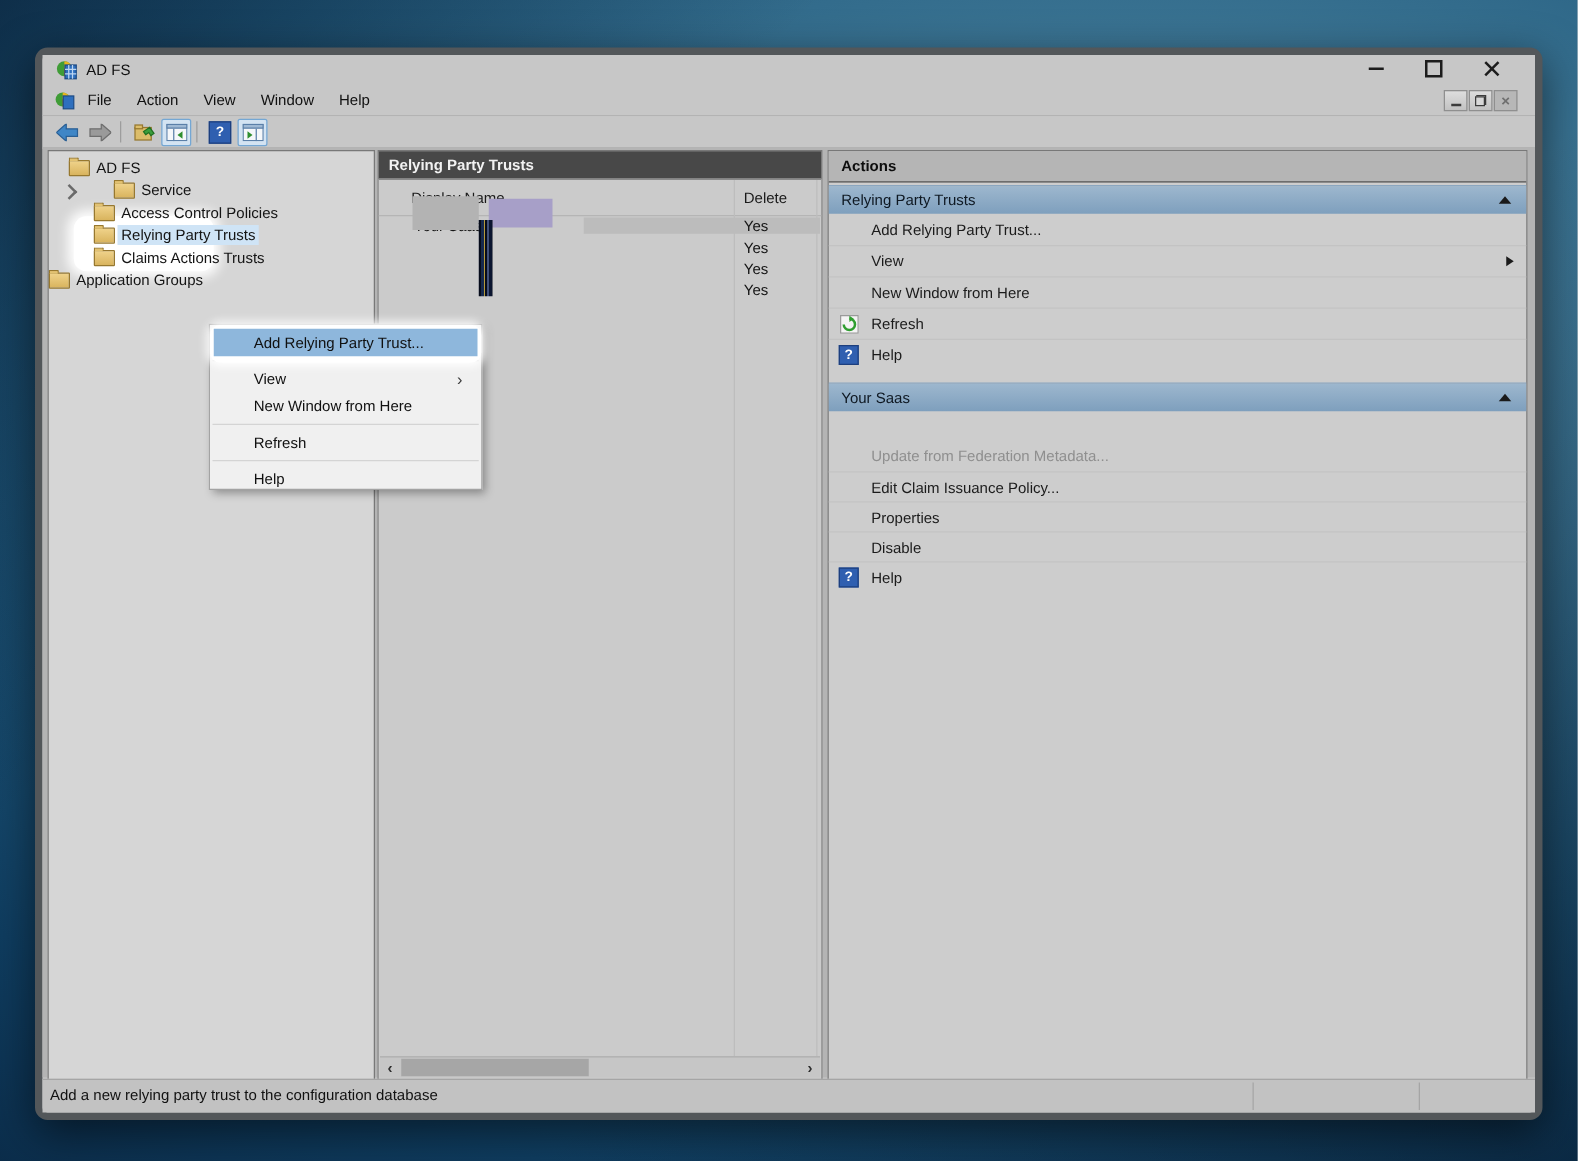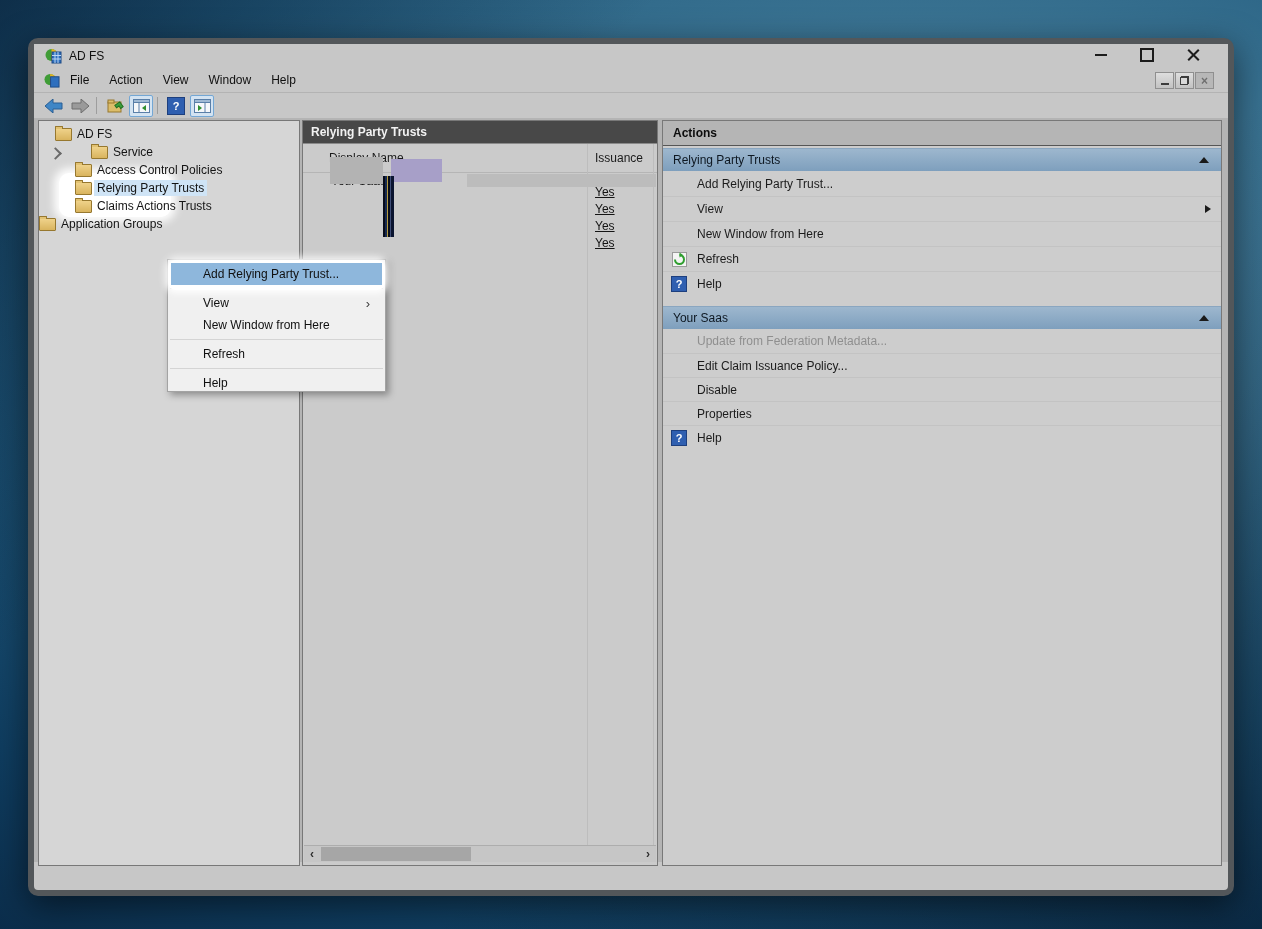--- a/index.html
+++ b/index.html
@@ -60,38 +60,38 @@
   .tlabel{margin-left:5px;white-space:nowrap;}
   .tsel{background:#cfe4f6;padding:1px 3px;margin-left:2px;}
   .tree-glow{position:absolute;left:20px;top:52px;width:112px;height:44px;background:#fff;border-radius:10px;box-shadow:0 0 9px 5px rgba(255,255,255,.95);}
   
   .list-title{height:22px;background:#484848;color:#f2f2f2;font-weight:bold;display:flex;align-items:center;padding-left:8px;}
   .list-body{position:absolute;left:0;right:0;top:22px;bottom:2px;border-top:1px solid #8a8a8a;background:#cbcbcb;}
   .col-header{position:absolute;left:0;top:0;right:0;height:28px;border-bottom:1px solid #b5b5b5;}
   .col-h-label{position:absolute;top:7px;color:#1a1a1a;}
   .colline{position:absolute;top:0;width:1px;background:#bdbdbd;}
   .lrow{position:absolute;left:0;right:0;height:17px;}
-  .lrow .en{position:absolute;left:292px;top:13px;text-decoration:underline;}
+  .lrow .en{position:absolute;left:292px;top:2px;}
   .selbar{position:absolute;left:164px;width:189px;top:2px;height:13px;background:#bcbcbc;}
   .redact-gray{position:absolute;left:27px;top:13px;width:53px;height:27px;background:#b3b3b3;z-index:8;}
   .redact-purple{position:absolute;left:88px;top:15px;width:51px;height:23px;background:#a79fc8;z-index:8;}
   .artifact{position:absolute;left:80px;top:32px;width:11px;height:61px;z-index:70;
     background:repeating-linear-gradient(to right,#060b1a 0 2px,#16294e 2px 4px,#b59a3d 4px 5px,#060b1a 5px 7px,#40507a 7px 8px,#0b1530 8px 11px);}
   .hscroll{position:absolute;left:1px;right:1px;bottom:1px;height:16px;background:#c6c6c6;border-top:1px solid #adadad;}
   .hs-arrow{position:absolute;top:0;width:16px;height:16px;display:flex;align-items:center;justify-content:center;color:#2e2e2e;font-weight:bold;font-size:12px;}
   .hs-thumb{position:absolute;left:17px;top:1px;width:150px;height:14px;background:#a6a6a6;}
   
   .act-title{height:24px;background:#b5b5b5;border-bottom:1px solid #565656;display:flex;align-items:center;padding-left:10px;font-weight:bold;color:#0d0d0d;text-align:right;}
   .act-group-header{height:22px;margin-top:2px;background:linear-gradient(#9db7ce,#7e9fbd);border-top:1px solid #8aa6c0;display:flex;align-items:center;padding-left:10px;position:relative;color:#0e1822;}
   .act-group-header .up{position:absolute;right:12px;top:8px;width:0;height:0;border-left:5px solid transparent;border-right:5px solid transparent;border-bottom:6px solid #1a1a1a;}
   .act-item{position:relative;display:flex;align-items:center;padding-left:34px;box-sizing:border-box;color:#1b1b1b;}
   .g1 .act-item{height:25px;}
   .g2 .act-item{height:24px;}
   .act-item + .act-item{border-top:1px solid #c3c3c3;}
-  .act-item.disabled{color:#8f8f8f;}
+  .act-item.disabled{color:#8f8f8f;margin-top:24px;}
   .act-item .sub{position:absolute;right:10px;top:8px;width:0;height:0;border-top:4px solid transparent;border-bottom:4px solid transparent;border-left:6px solid #1a1a1a;}
   .act-icon{position:absolute;left:8px;top:50%;transform:translateY(-50%);width:16px;height:16px;display:flex;align-items:center;justify-content:center;}
   .gap8{height:8px;}
   .help-badge{width:14px;height:14px;background:#2f5fb0;border:1px solid #1d3f7e;color:#fff;font-weight:bold;font-size:11px;display:flex;align-items:center;justify-content:center;}
   .del-x{position:relative;width:14px;height:14px;}
   .del-x:before,.del-x:after{content:"";position:absolute;left:0;top:6px;width:15px;height:3px;background:#b8312f;border-radius:1px;}
   .del-x:before{transform:rotate(40deg);}
   .del-x:after{transform:rotate(-40deg);}
   
   .ctx{position:absolute;left:133px;top:141px;width:219px;height:133px;background:#f0f0f0;border:1px solid #a3a3a3;box-sizing:border-box;z-index:60;box-shadow:3px 3px 7px rgba(0,0,0,.35);padding-top:3px;}
@@ -232,21 +232,21 @@
           <span class="tlabel">Application Groups</span>
         </div>
       </div>
     </div>
 
     <div class="pane list-pane">
       <div class="list-title">Relying Party Trusts</div>
       <div class="list-body">
         <div class="col-header">
           <span class="col-h-label" style="left:26px">Display Name</span>
-          <span class="col-h-label" style="left:292px">Issuance</span>
+          <span class="col-h-label" style="left:292px">Delete</span>
         </div>
         <div class="colline" style="left:284px;bottom:18px;"></div>
         <div class="colline" style="left:350px;bottom:18px;"></div>
 
         <div class="lrow" style="top:28px">
           <div class="selbar"></div>
           <span style="position:absolute;left:28px;top:2px;">Your Saas</span>
           <span class="en">Yes</span>
         </div>
         <div class="lrow" style="top:45px">
@@ -314,24 +314,24 @@
         <div class="up"></div>
       </div>
       <div class="g2">
         <div class="act-item disabled">
           <span>Update from Federation Metadata...</span>
         </div>
         <div class="act-item">
           <span>Edit Claim Issuance Policy...</span>
         </div>
         <div class="act-item">
+          <span>Properties</span>
+        </div>
+        <div class="act-item">
           <span>Disable</span>
-        </div>
-        <div class="act-item">
-          <span>Properties</span>
         </div>
         <div class="act-item">
           <div class="act-icon">
               <div class="help-badge">?</div>
             </div>
           <span>Help</span>
         </div>
       </div>
     </div>
 
@@ -352,14 +352,19 @@
       <div class="cm-item">
         <span>Refresh</span>
       </div>
       <div class="cm-sep"></div>
       <div class="cm-item">
         <span>Help</span>
       </div>
     </div>
   </div>
 
+  <div class="statusbar">
+    <span class="sb-text">Add a new relying party trust to the configuration database</span>
+    <div class="sb-sep" style="left:968px"></div>
+    <div class="sb-sep" style="left:1101px"></div>
+  </div>
 
 </div>
 
 </body></html>

